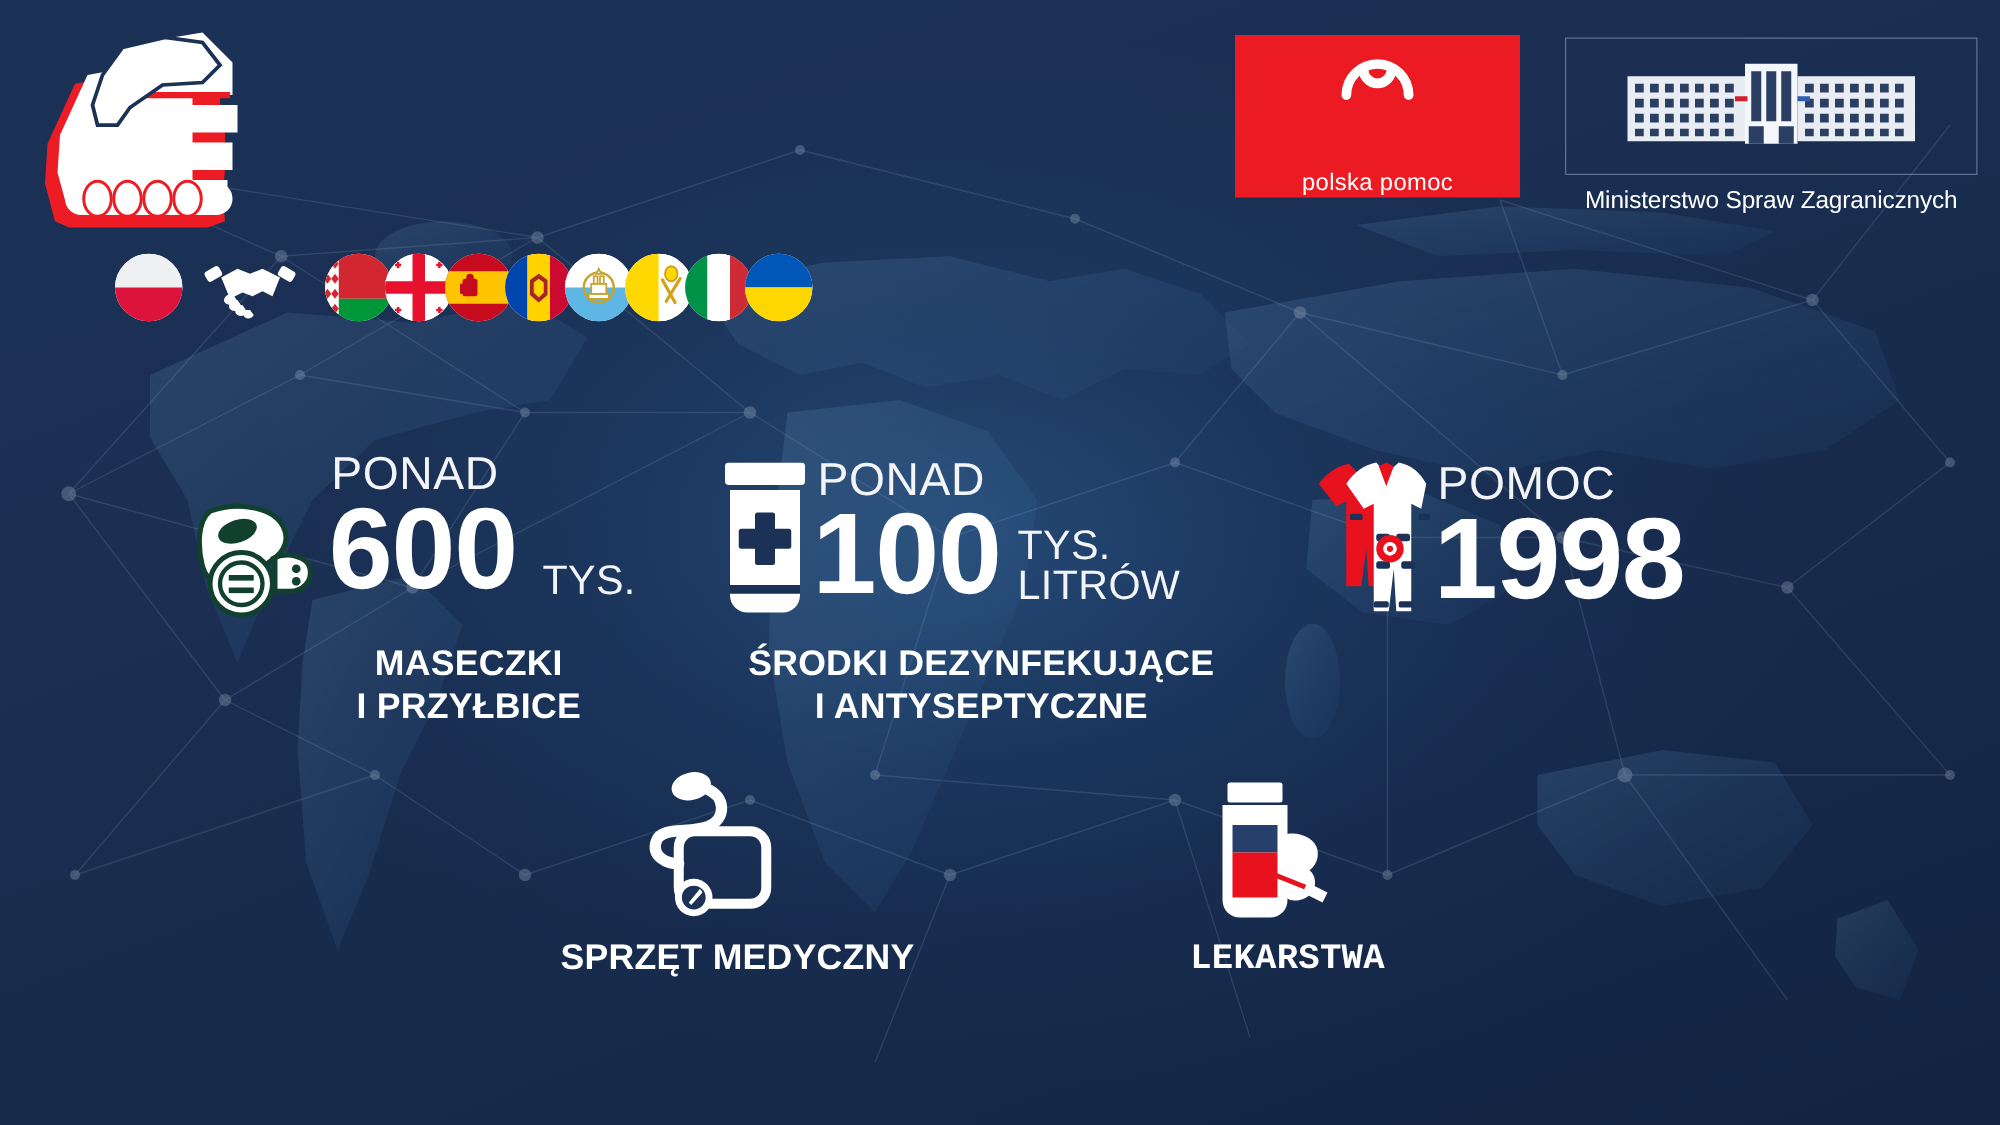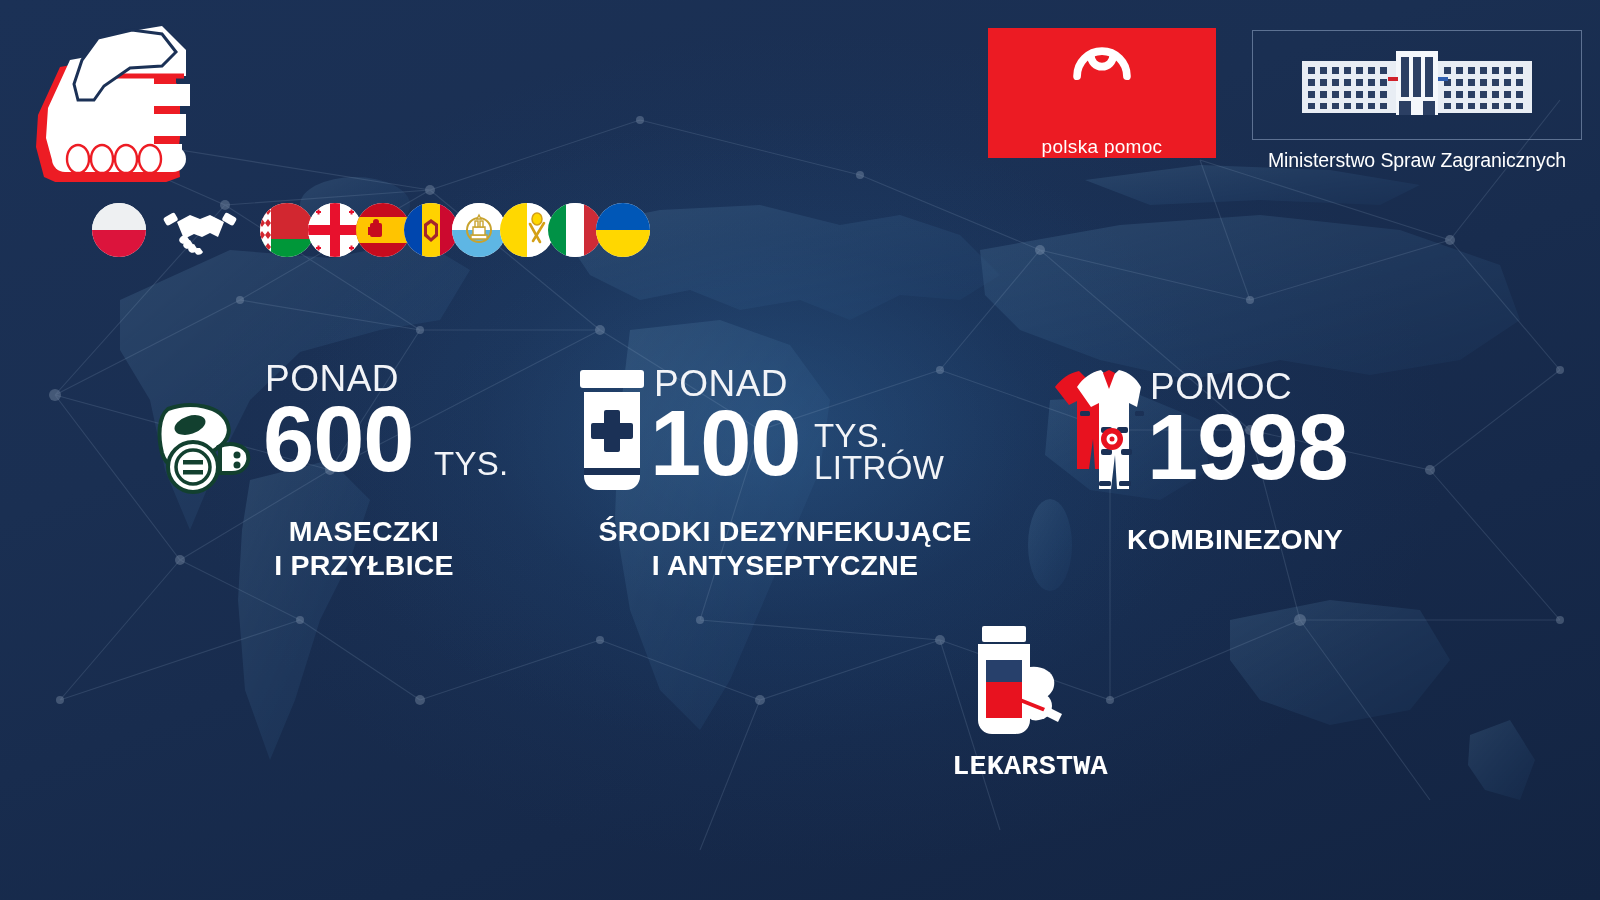--- a/index.html
+++ b/index.html
@@ -389,21 +389,21 @@
       <rect x="33" y="65" width="20" height="4.5" fill="#12402f"></rect>
       <rect x="33" y="75" width="20" height="4.5" fill="#12402f"></rect>
       <g fill="#12402f">
         <circle cx="87" cy="60" r="3.5"></circle>
           <circle cx="87" cy="70" r="3.5"></circle>
       </g>
     </svg>
     <div class="kicker" style="left:115px;top:0px;">PONAD</div>
     <div class="bignum" style="left:113px;top:40px;">600</div>
     <div class="unit" style="left:284px;top:88px;">TYS.</div>
-    <div class="caption" style="left:4px;top:155px;width:420px;">MASECZKI
+    <div class="caption" style="left:15px;top:155px;width:420px;">MASECZKI
 I PRZYŁBICE</div>
   </div>
 
   <div class="stat" style="left:550px;top:360px;width:470px;height:230px;">
     <svg class="icon" style="left:14px;top:10px;width:100px;height:125px;" viewBox="0 0 100 125">
       <rect x="16" y="0" width="64" height="18" rx="3" fill="#ffffff"></rect>
       <path d="M20,22 L76,22 L76,106 C76,114 70,120 62,120 L34,120 C26,120 20,114 20,106 Z" fill="#ffffff"></path>
       <rect x="20" y="98" width="56" height="7" fill="#1b3156"></rect>
       <g fill="#1b3156">
         <rect x="40" y="40" width="16" height="42" rx="2"></rect>
@@ -440,23 +440,33 @@
         <rect x="100" y="46" width="9" height="5" rx="1.5"></rect>
       </g>
       <g>
         <circle cx="77" cy="74" r="11" fill="#e8121f"></circle>
         <circle cx="77" cy="74" r="5.5" fill="#ffffff"></circle>
         <circle cx="77" cy="74" r="2.5" fill="#e8121f"></circle>
       </g>
     </svg>
     <div class="kicker" style="left:115px;top:8px;">POMOC</div>
     <div class="bignum" style="left:112px;top:48px;">1998</div>
-    <div class="caption" style="left:0px;top:163px;width:400px;">KOMBINEZONY</div>
-  </div>
-
+  </div>
+
+  <div class="stat" style="left:400px;top:615px;width:380px;height:185px;">
+    <svg class="icon" style="left:105px;top:0px;width:125px;height:125px;" viewBox="0 0 125 125">
+      <ellipse cx="48" cy="14" rx="16" ry="11" fill="#ffffff" transform="rotate(-14 48 14)"></ellipse>
+      <path fill="none" stroke="#ffffff" stroke-width="9" stroke-linecap="round" d="M60,16 C76,22 76,40 62,46 C46,52 24,46 20,58 C16,70 28,76 38,76"></path>
+      <rect x="38" y="50" width="70" height="58" rx="13" fill="none" stroke="#ffffff" stroke-width="8"></rect>
+      <circle cx="50" cy="103" r="15" fill="#ffffff"></circle>
+      <circle cx="50" cy="103" r="9.5" fill="#1b3156"></circle>
+      <path d="M46,107 L55,96 L57,99 L48,109 Z" fill="#ffffff"></path>
+    </svg>
+    <div class="caption" style="left:0px;top:135px;width:380px;">SPRZĘT MEDYCZNY</div>
+  </div>
 
   <div class="stat" style="left:880px;top:615px;width:300px;height:185px;">
     <svg class="icon" style="left:80px;top:5px;width:115px;height:120px;" viewBox="0 0 115 120">
       <g fill="#ffffff">
         <path d="M66,48 C78,44 92,50 94,60 C96,72 86,80 76,80 L66,80 Z"></path>
         <path d="M70,72 C82,70 92,76 92,86 C92,96 82,102 72,100 L66,96 Z"></path>
       </g>
       <rect x="22" y="6" width="44" height="16" rx="2" fill="#ffffff"></rect>
       <path d="M18,24 L70,24 L70,100 C70,108 64,114 56,114 L32,114 C24,114 18,108 18,100 Z" fill="#ffffff"></path>
       <rect x="26" y="40" width="36" height="22" fill="#27406b"></rect>

